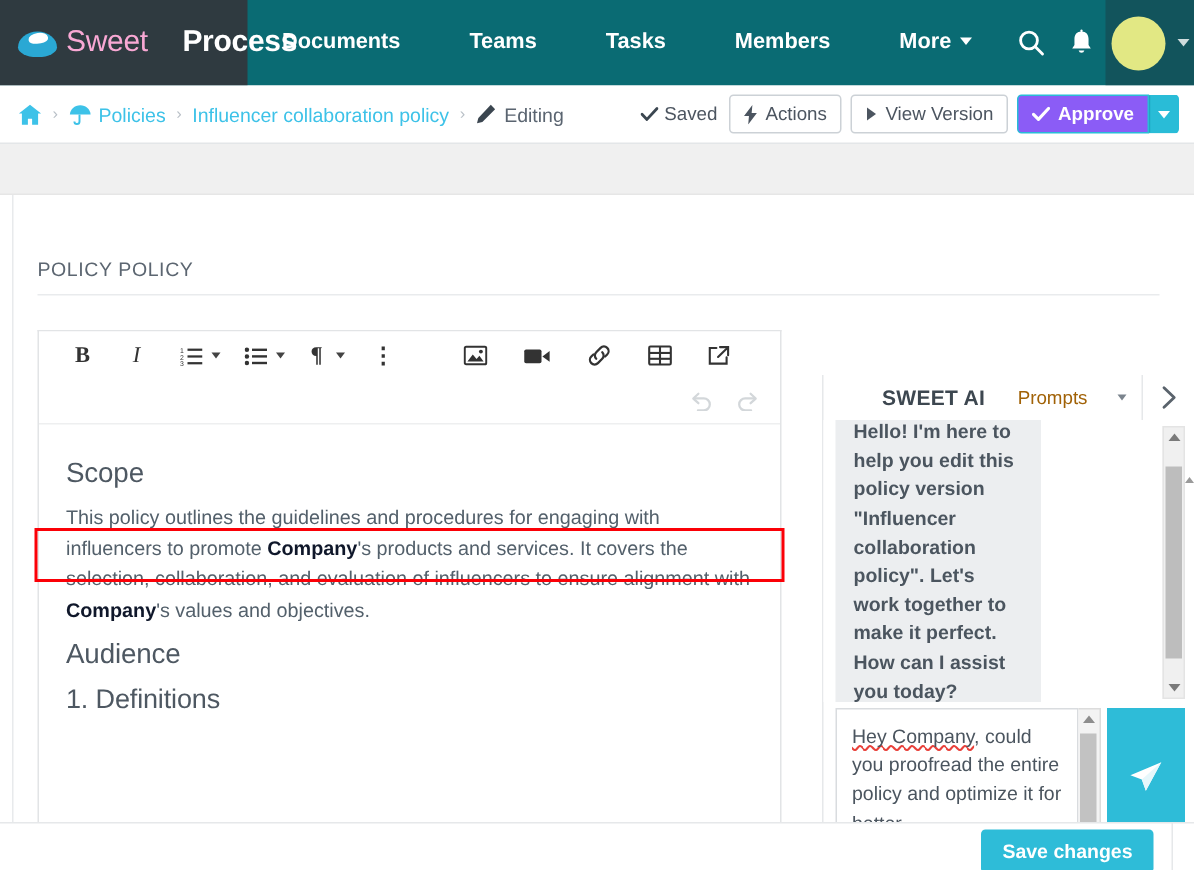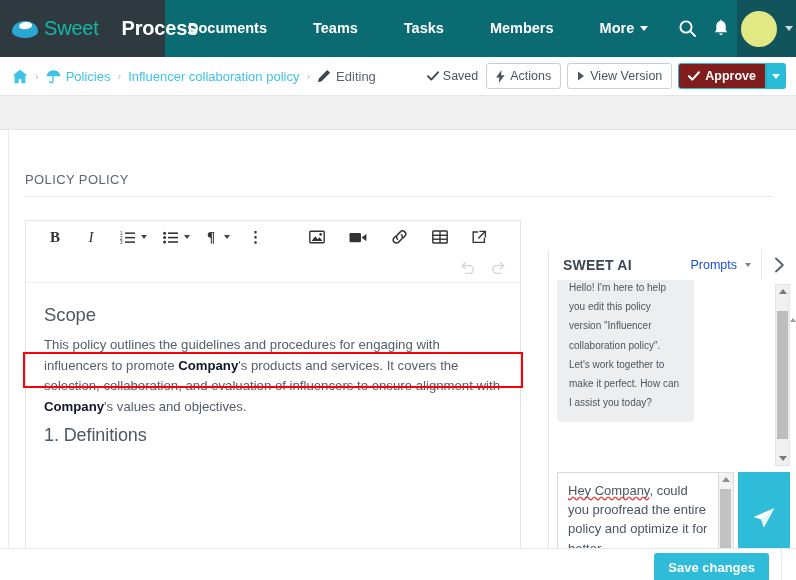--- a/index.html
+++ b/index.html
@@ -44,21 +44,21 @@
     width: 13px; height: 7px;
     background: #ffffff;
     border-radius: 50% 50% 40% 40%;
     transform: rotate(-8deg);
   }
   .brand-text {
     font-size: 20px; color: #ffffff;
     letter-spacing: -0.2px;
     white-space: nowrap;
   }
-  .brand-text .sweet { color: #14b8a6; font-weight: 300; }
+  .brand-text .sweet { color: #f9a8d4; font-weight: 300; }
   .brand-text .process { color: #ffffff; font-weight: 700; padding-left: 23px; }
 
   .nav-items { display: flex; align-items: center; height: 41px; }
   .nav-item {
     color: #ffffff;
     font-size: 14.5px;
     font-weight: 600;
     padding: 0 23px;
     height: 57px;
     line-height: 57px;
@@ -136,21 +136,21 @@
     background: #ffffff;
     color: #4c5560;
     border-radius: 3px;
     padding: 4px 9px;
     display: flex; align-items: center; gap: 5px;
     white-space: nowrap;
     cursor: pointer;
     height: 26px;
   }
   .btn-approve {
-    background: #7f1d1d;
+    background: #8b5cf6;
     border-color: #29bcd7;
     color: #ffffff;
     font-weight: 600;
     border-top-right-radius: 0;
     border-bottom-right-radius: 0;
   }
   .btn-approve-caret {
     background: #29bcd7;
     border: 1px solid #29bcd7;
     border-left: 1px solid #1fa7c0;
@@ -294,24 +294,25 @@
   .ai-head {
     position: absolute; left: 0; top: 0;
     width: 248px; height: 30px;
     display: flex; align-items: center;
     padding: 0 0 0 14px;
   }
   .ai-title {
     font-size: 14px; color: #3d4750;
     font-weight: 600; letter-spacing: 0.2px;
     flex: 1;
+    margin-left: 25px;
   }
   .ai-prompts {
-    font-size: 12.5px; color: #1d4ed8;
-    display: flex; align-items: center; gap: 8px;
+    font-size: 12.5px; color: #a16207;
+    display: flex; align-items: center; gap: 20px;
     cursor: pointer;
     padding-right: 10px;
   }
   .caret-gray {
     width: 0; height: 0;
     border-left: 3.5px solid transparent;
     border-right: 3.5px solid transparent;
     border-top: 4.5px solid #7b848d;
   }
   .ai-collapse {
@@ -327,23 +328,24 @@
     width: 248px; height: 188px;
     overflow: hidden;
     background: #ffffff;
   }
   .ai-msg {
     position: absolute; left: 8px; top: -12px;
     width: 137px;
     background: #eceef0;
     border-radius: 4px;
     padding: 10px 12px;
-    font-size: 10px;
+    font-size: 13px;
     line-height: 19.2px;
     color: #4b555f;
+    font-weight: bold;
   }
   .ai-scroll {
     position: absolute; right: 7px; top: 4px;
     width: 15px; height: 182px;
     background: #f0f0f0;
     border: 1px solid #e4e4e4;
     cursor: pointer;
   }
   .ai-scroll .arrow-up,
   .ai-scroll .arrow-dn {
@@ -644,20 +646,21 @@
         <svg width="15" height="13" viewBox="0 0 15 13">
             <path d="M11.9 4.6 H5.8 a4 4 0 1 0 0 8 h3.9" fill="none" stroke="#d3d7da" stroke-width="1.5" stroke-linecap="round"></path>
             <path d="M9.4 1.5 L12.8 4.7 L9.4 7.8" fill="none" stroke="#d3d7da" stroke-width="1.5" stroke-linecap="round" stroke-linejoin="round"></path>
           </svg>
       </span>
     </div>
 
     <div class="doc">
       <h2>Scope</h2>
       <p>This policy outlines the guidelines and procedures for engaging with influencers to promote <b>Company</b>'s products and services. It covers the selection, collaboration, and evaluation of influencers to ensure alignment with <b>Company</b>'s values and objectives.</p>
+      <h2>Audience</h2>
       <h2 class="numbered">1. Definitions</h2>
     </div>
   </div>
 
   <div class="toolbar-highlight"></div>
 
   <div class="attach-bar">
     <span class="attach-link">
       <svg width="15" height="11" viewBox="0 0 18 13">
           <rect x="0.5" y="2" width="11.5" height="9.2" rx="1.2" fill="#2fc0e0"></rect>

